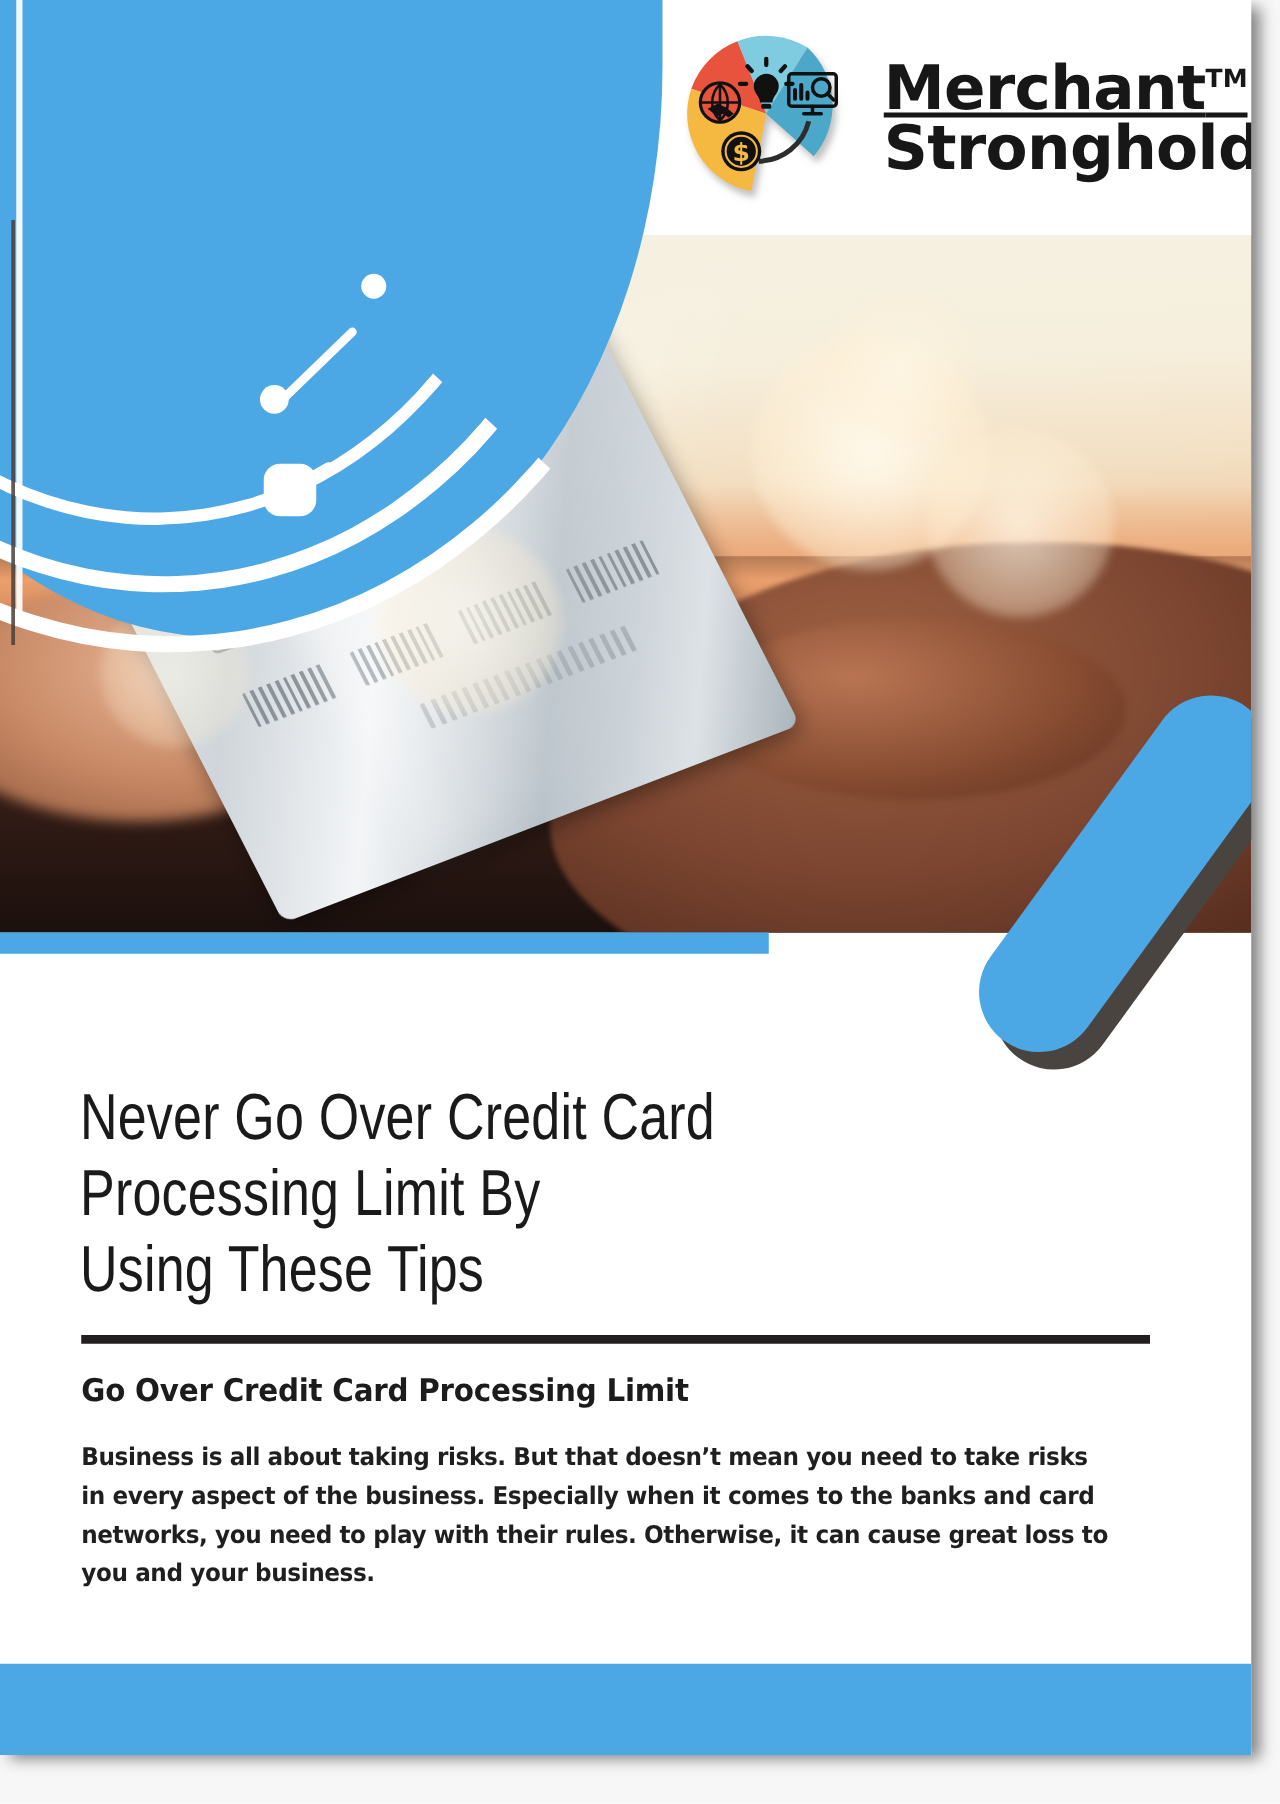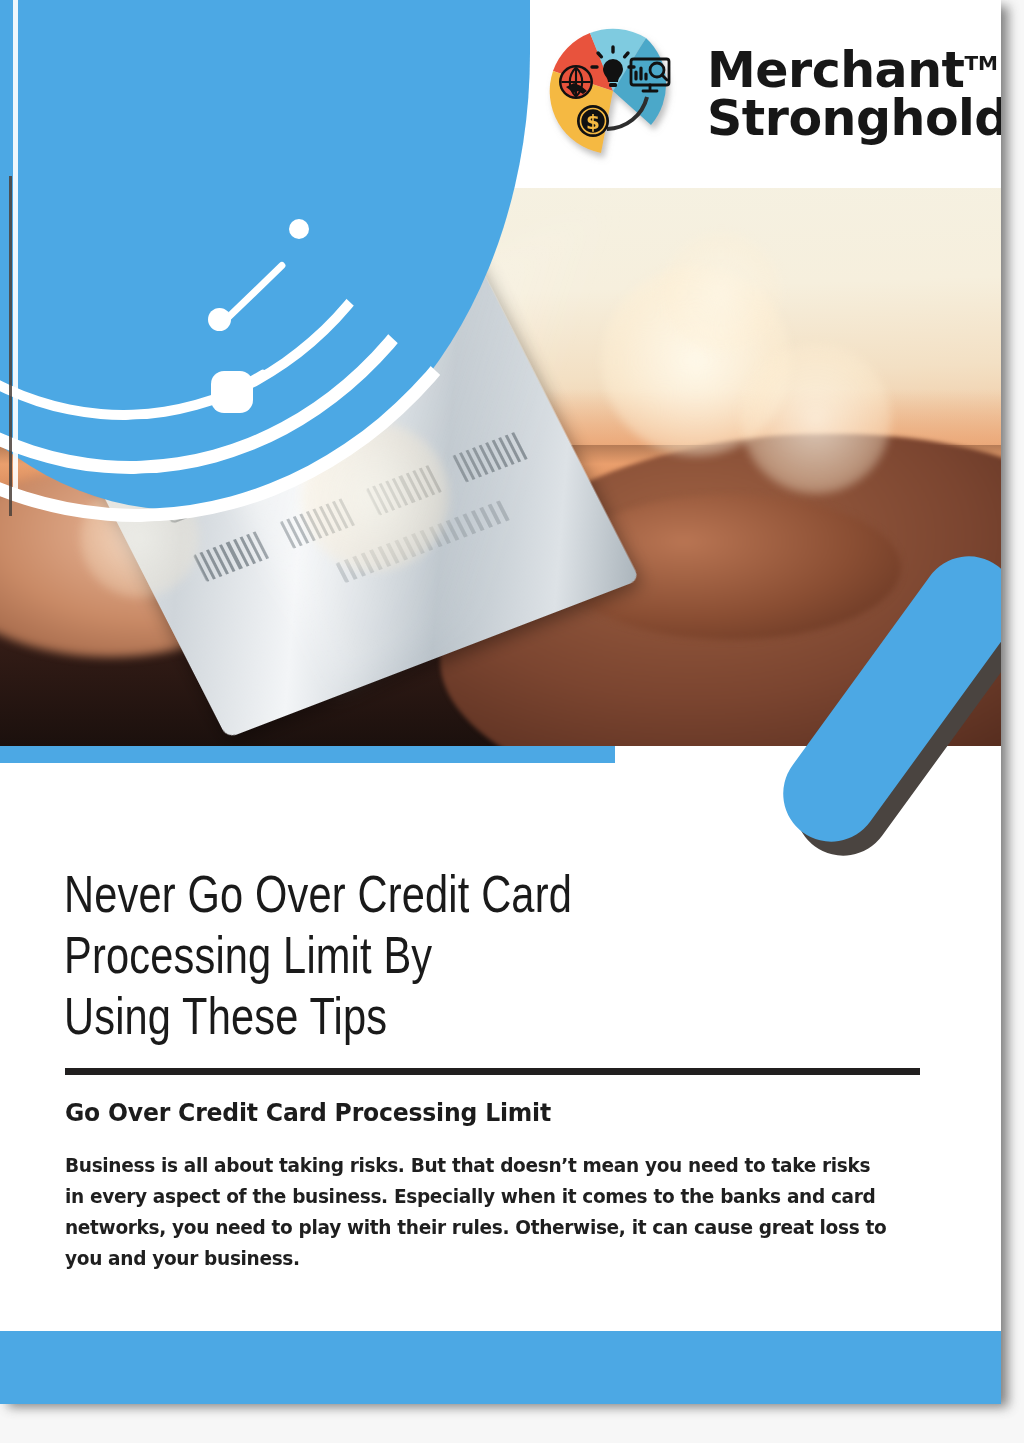--- a/index.html
+++ b/index.html
@@ -289,21 +289,21 @@
     line-height: .98;
   }
   .logo-text .l1, .logo-text .l2 {
     font-family: "DejaVu Sans", sans-serif;
     font-weight: bold;
     font-size: 49px;
     color: #171717;
     letter-spacing: -.5px;
     white-space: nowrap;
   }
-  .logo-text .l1 { position: relative; }
+  .logo-text .l1 { position: relative; text-decoration: underline; }
   .logo-text .tm {
     font-size: 20px;
     vertical-align: super;
     font-weight: bold;
     letter-spacing: 0;
   }
 
   
   .title {
     position: absolute;

